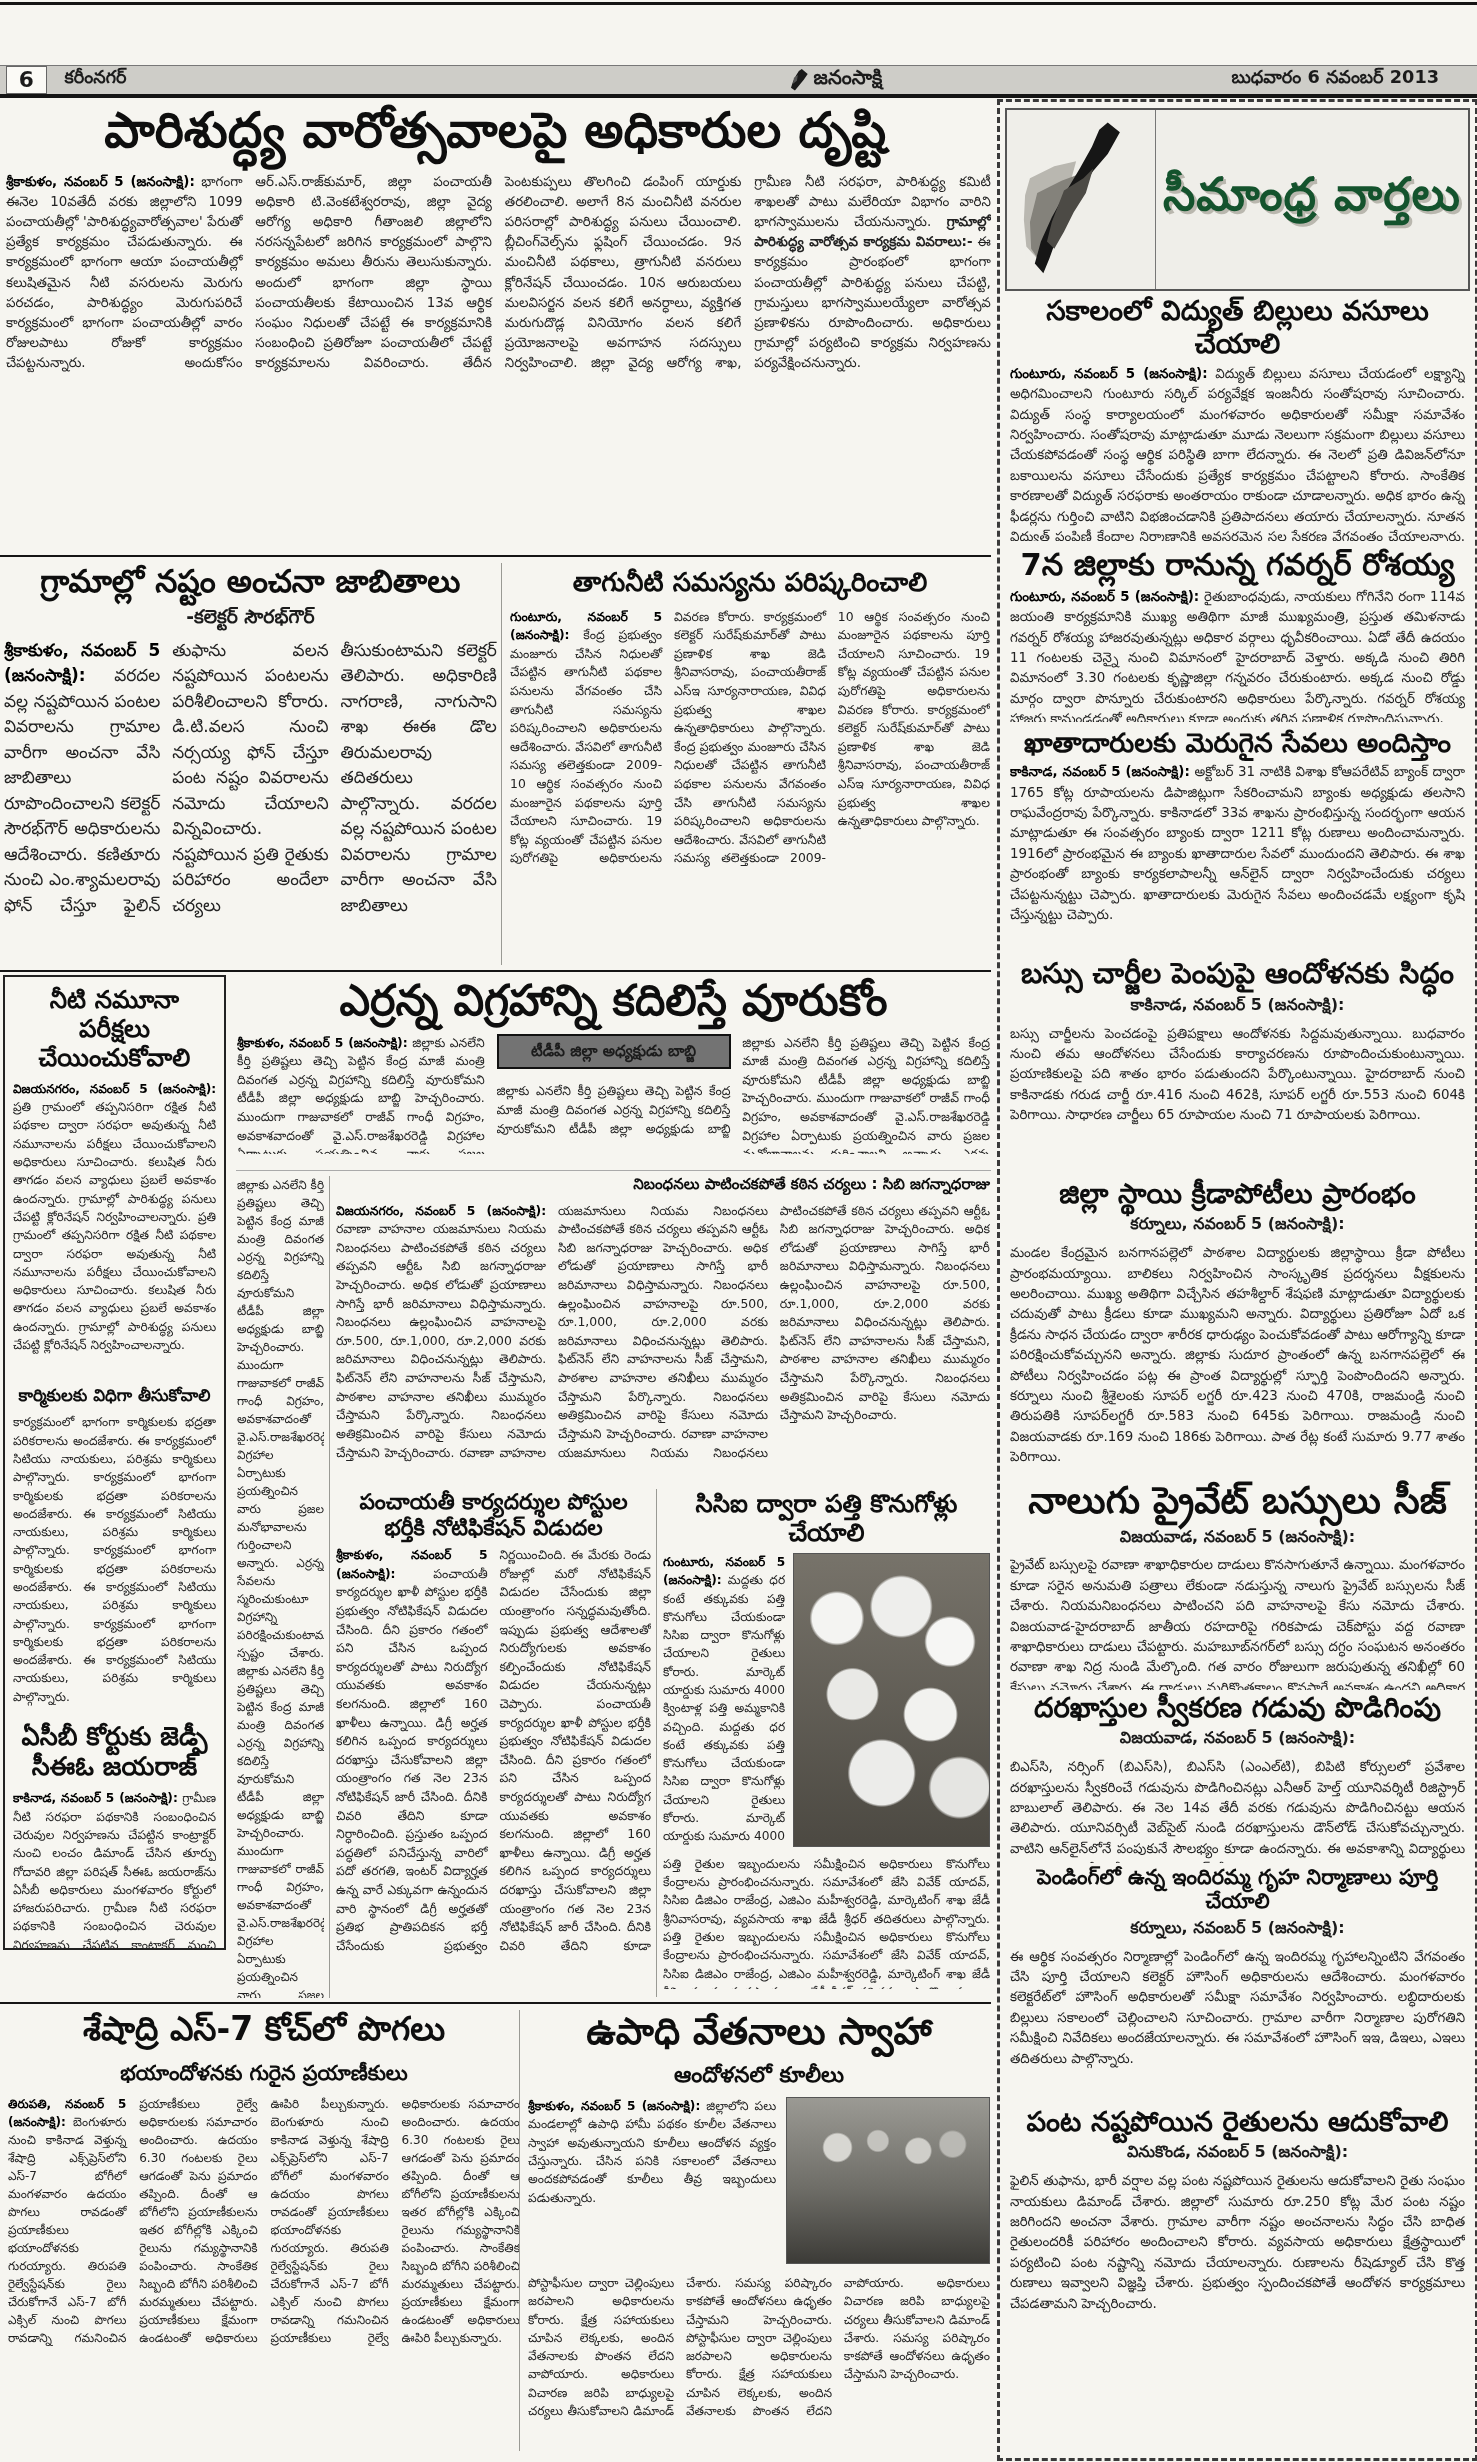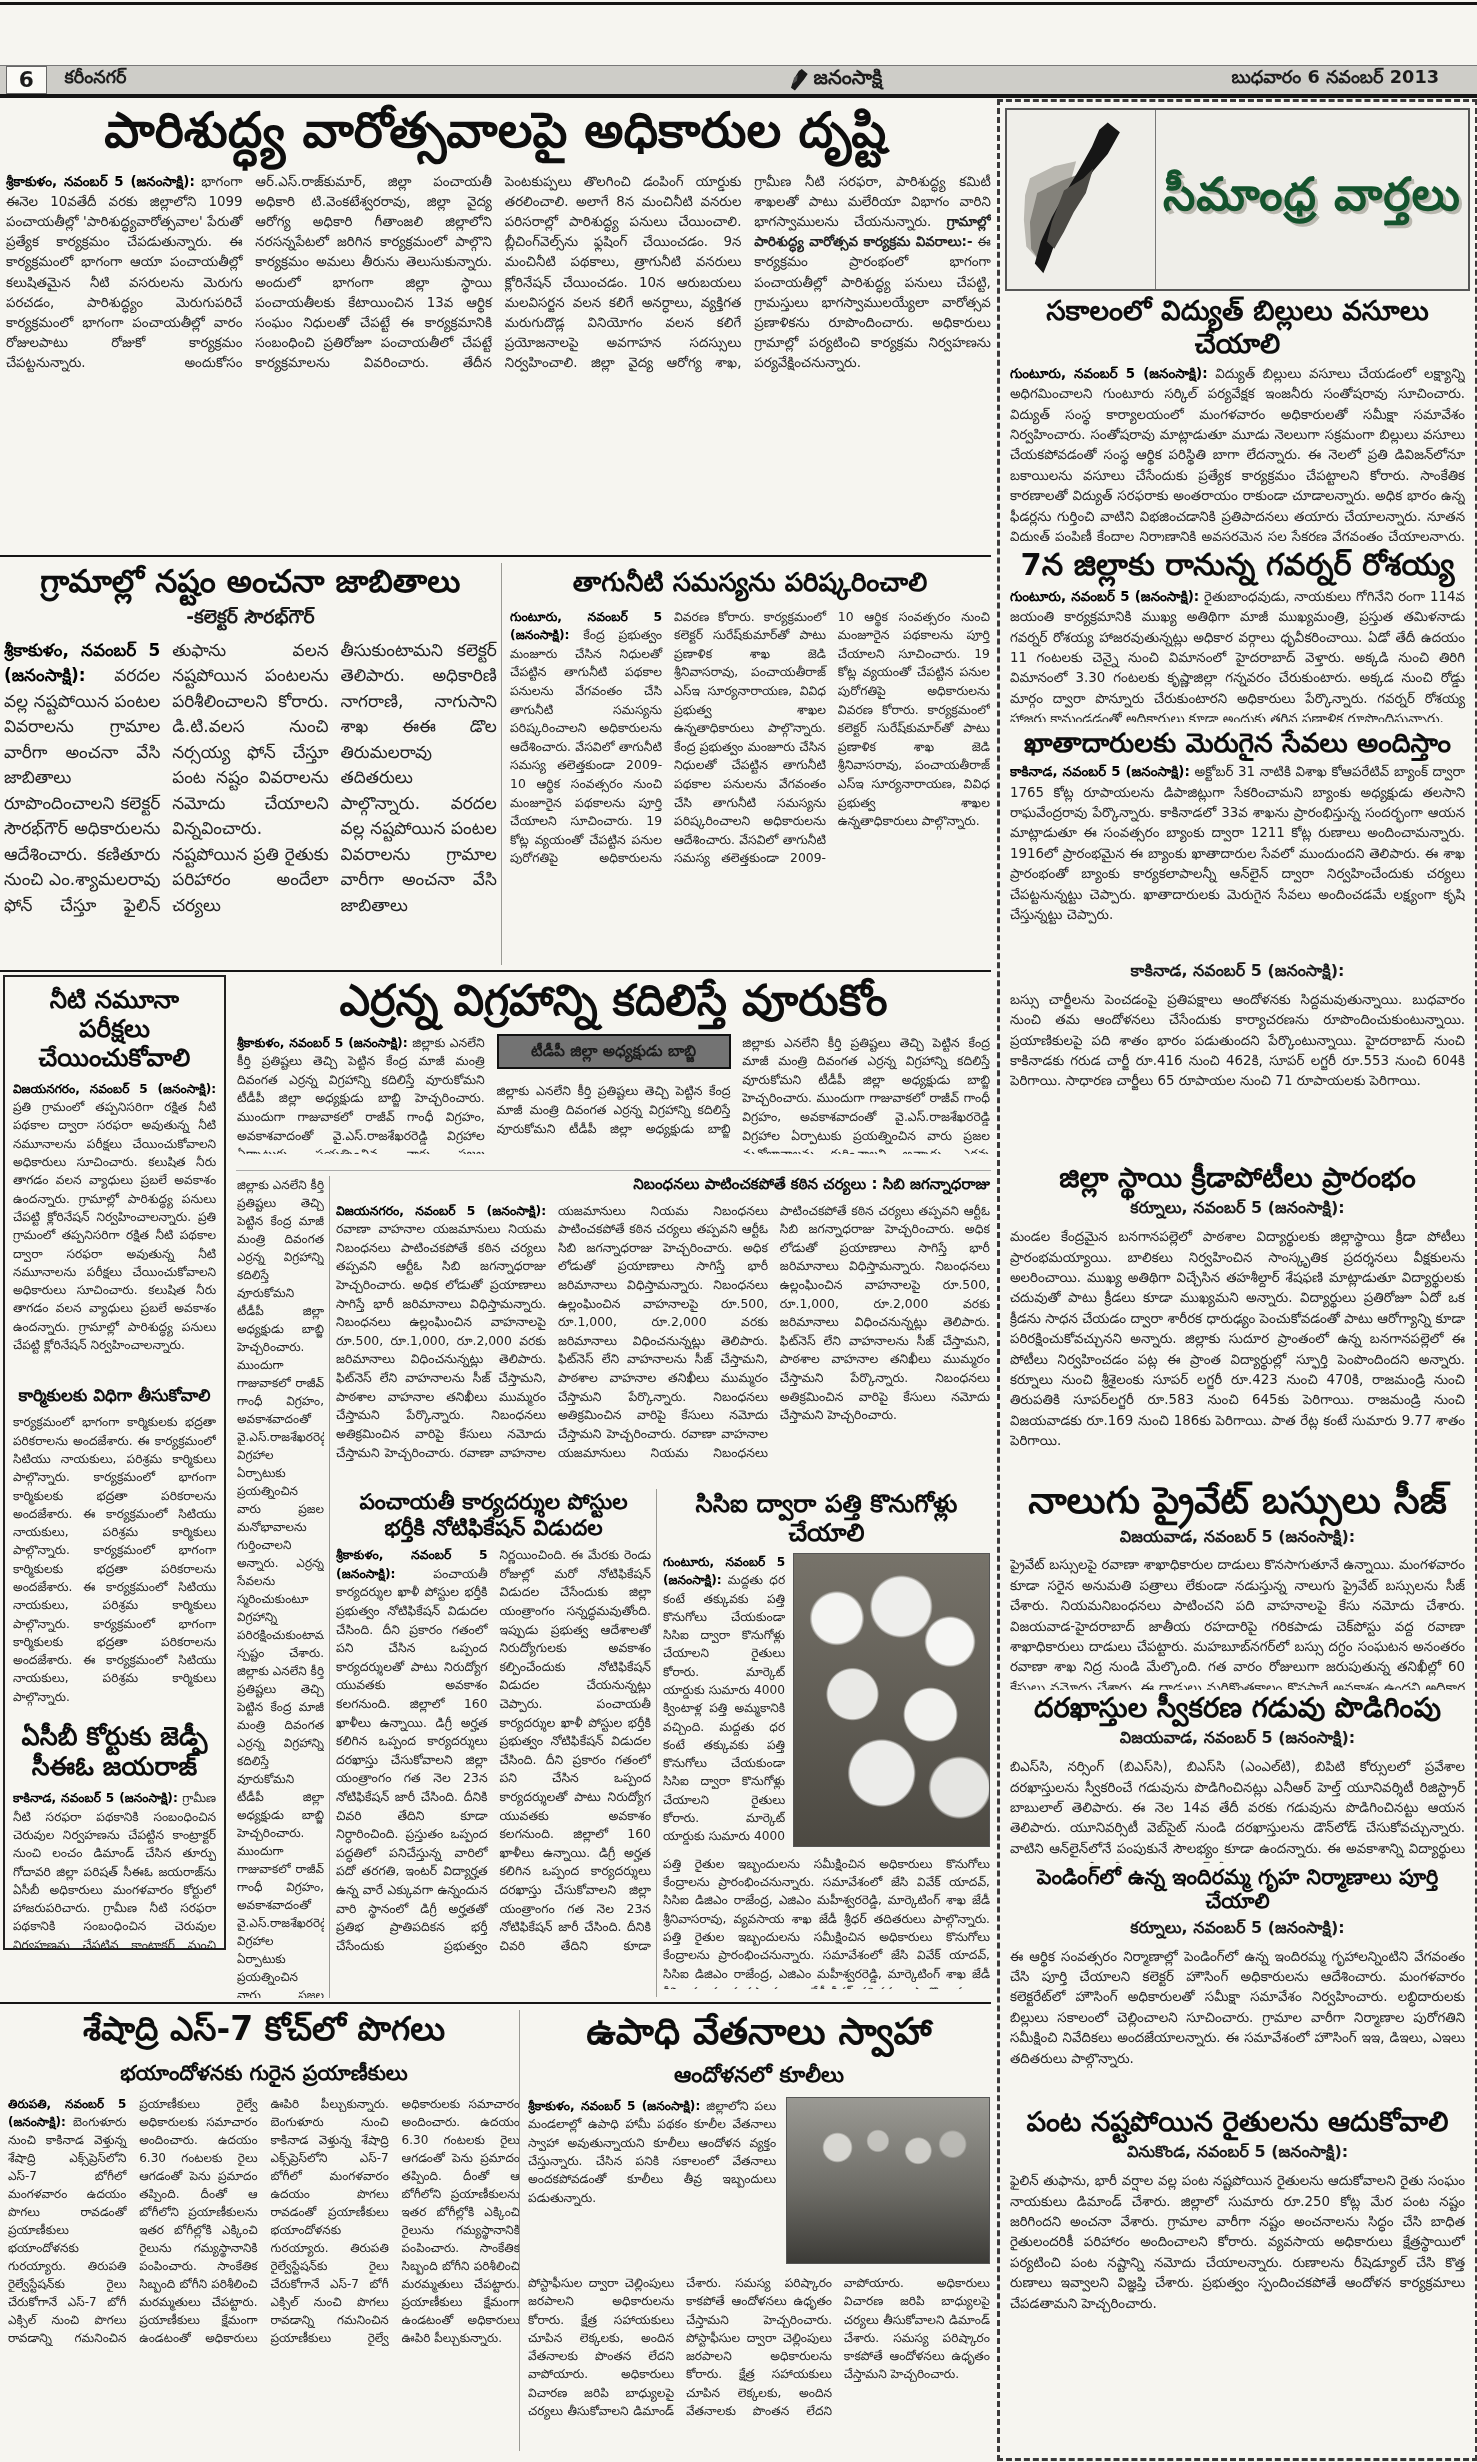--- a/index.html
+++ b/index.html
@@ -232,26 +232,27 @@
 
     <div class="sa" style="top:625px;height:229px;">
       <div class="hl" style="font-size:26.6px;">ఖాతాదారులకు మెరుగైన సేవలు అందిస్తాం</div>
       <div class="body">
         <span class="dl">కాకినాడ, నవంబర్ 5 (జనంసాక్షి):</span>
         <span>అక్టోబర్ 31 నాటికి విశాఖ కోఆపరేటివ్ బ్యాంక్ ద్వారా 1765 కోట్ల రూపాయలను డిపాజిట్లుగా సేకరించామని బ్యాంకు అధ్యక్షుడు తలసాని రాఘవేంద్రరావు పేర్కొన్నారు. కాకినాడలో 33వ శాఖను ప్రారంభిస్తున్న సందర్భంగా ఆయన మాట్లాడుతూ ఈ సంవత్సరం బ్యాంకు ద్వారా 1211 కోట్ల రుణాలు అందించామన్నారు. 1916లో ప్రారంభమైన ఈ బ్యాంకు ఖాతాదారుల సేవలో ముందుందని తెలిపారు. ఈ శాఖ ప్రారంభంతో బ్యాంకు కార్యకలాపాలన్నీ ఆన్‌లైన్ ద్వారా నిర్వహించేందుకు చర్యలు చేపట్టనున్నట్టు చెప్పారు. ఖాతాదారులకు మెరుగైన సేవలు అందించడమే లక్ష్యంగా కృషి చేస్తున్నట్టు చెప్పారు.</span>
       </div>
     </div>
 
     <div class="sa" style="top:855px;height:203px;">
+      <div class="hl" style="font-size:28.6px;">బస్సు చార్జీల పెంపుపై ఆందోళనకు సిద్ధం</div>
       <span class="dl-center">కాకినాడ, నవంబర్ 5 (జనంసాక్షి):</span>
       <div class="body">బస్సు చార్జీలను పెంచడంపై ప్రతిపక్షాలు ఆందోళనకు సిద్దమవుతున్నాయి. బుధవారం నుంచి తమ ఆందోళనలు చేసేందుకు కార్యాచరణను రూపొందించుకుంటున్నాయి. ప్రయాణికులపై పది శాతం భారం పడుతుందని పేర్కొంటున్నాయి. హైదరాబాద్ నుంచి కాకినాడకు గరుడ చార్జీ రూ.416 నుంచి 462కి, సూపర్ లగ్జరీ రూ.553 నుంచి 604కి పెరిగాయి. సాధారణ చార్జీలు 65 రూపాయల నుంచి 71 రూపాయలకు పెరిగాయి.</div>
     </div>
 
     <div class="sa" style="top:1060px;height:315px;">
-      <div class="hl" style="font-size:27.6px;">జిల్లా స్థాయి క్రీడాపోటీలు ప్రారంభం</div>
+      <div class="hl" style="font-size:27.6px;margin-top:16px;">జిల్లా స్థాయి క్రీడాపోటీలు ప్రారంభం</div>
       <span class="dl-center">కర్నూలు, నవంబర్ 5 (జనంసాక్షి):</span>
       <div class="body">మండల కేంద్రమైన బనగానపల్లెలో పాఠశాల విద్యార్థులకు జిల్లాస్థాయి క్రీడా పోటీలు ప్రారంభమయ్యాయి. బాలికలు నిర్వహించిన సాంస్కృతిక ప్రదర్శనలు వీక్షకులను అలరించాయి. ముఖ్య అతిథిగా విచ్చేసిన తహశీల్దార్ శేషఫణి మాట్లాడుతూ విద్యార్థులకు చదువుతో పాటు క్రీడలు కూడా ముఖ్యమని అన్నారు. విద్యార్థులు ప్రతిరోజూ ఏదో ఒక క్రీడను సాధన చేయడం ద్వారా శారీరక ధారుఢ్యం పెంచుకోవడంతో పాటు ఆరోగ్యాన్ని కూడా పరిరక్షించుకోవచ్చునని అన్నారు. జిల్లాకు సుదూర ప్రాంతంలో ఉన్న బనగానపల్లెలో ఈ పోటీలు నిర్వహించడం పట్ల ఈ ప్రాంత విద్యార్థుల్లో స్ఫూర్తి పెంపొందిందని అన్నారు. కర్నూలు నుంచి శ్రీశైలంకు సూపర్ లగ్జరీ రూ.423 నుంచి 470కి, రాజమండ్రి నుంచి తిరుపతికి సూపర్‌లగ్జరీ రూ.583 నుంచి 645కు పెరిగాయి. రాజమండ్రి నుంచి విజయవాడకు రూ.169 నుంచి 186కు పెరిగాయి. పాత రేట్ల కంటే సుమారు 9.77 శాతం పెరిగాయి.</div>
     </div>
 
     <div class="sa" style="top:1377px;height:211px;">
       <div class="hl" style="font-size:37px;">నాలుగు ప్రైవేట్ బస్సులు సీజ్</div>
       <span class="dl-center">విజయవాడ, నవంబర్ 5 (జనంసాక్షి):</span>
       <div class="body">ప్రైవేట్ బస్సులపై రవాణా శాఖాధికారుల దాడులు కొనసాగుతూనే ఉన్నాయి. మంగళవారం కూడా సరైన అనుమతి పత్రాలు లేకుండా నడుస్తున్న నాలుగు ప్రైవేట్ బస్సులను సీజ్ చేశారు. నియమనిబంధనలు పాటించని పది వాహనాలపై కేసు నమోదు చేశారు. విజయవాడ-హైదరాబాద్ జాతీయ రహదారిపై గరికపాడు చెక్‌పోస్టు వద్ద రవాణా శాఖాధికారులు దాడులు చేపట్టారు. మహబూబ్‌నగర్‌లో బస్సు దగ్ధం సంఘటన అనంతరం రవాణా శాఖ నిద్ర నుండి మేల్కొంది. గత వారం రోజులుగా జరుపుతున్న తనిఖీల్లో 60 కేసులు నమోదు చేశారు. ఈ దాడులు మరికొంతకాలం కొనసాగే అవకాశం ఉందని అధికార వర్గాలు తెలిపాయి.</div>
     </div>
 

